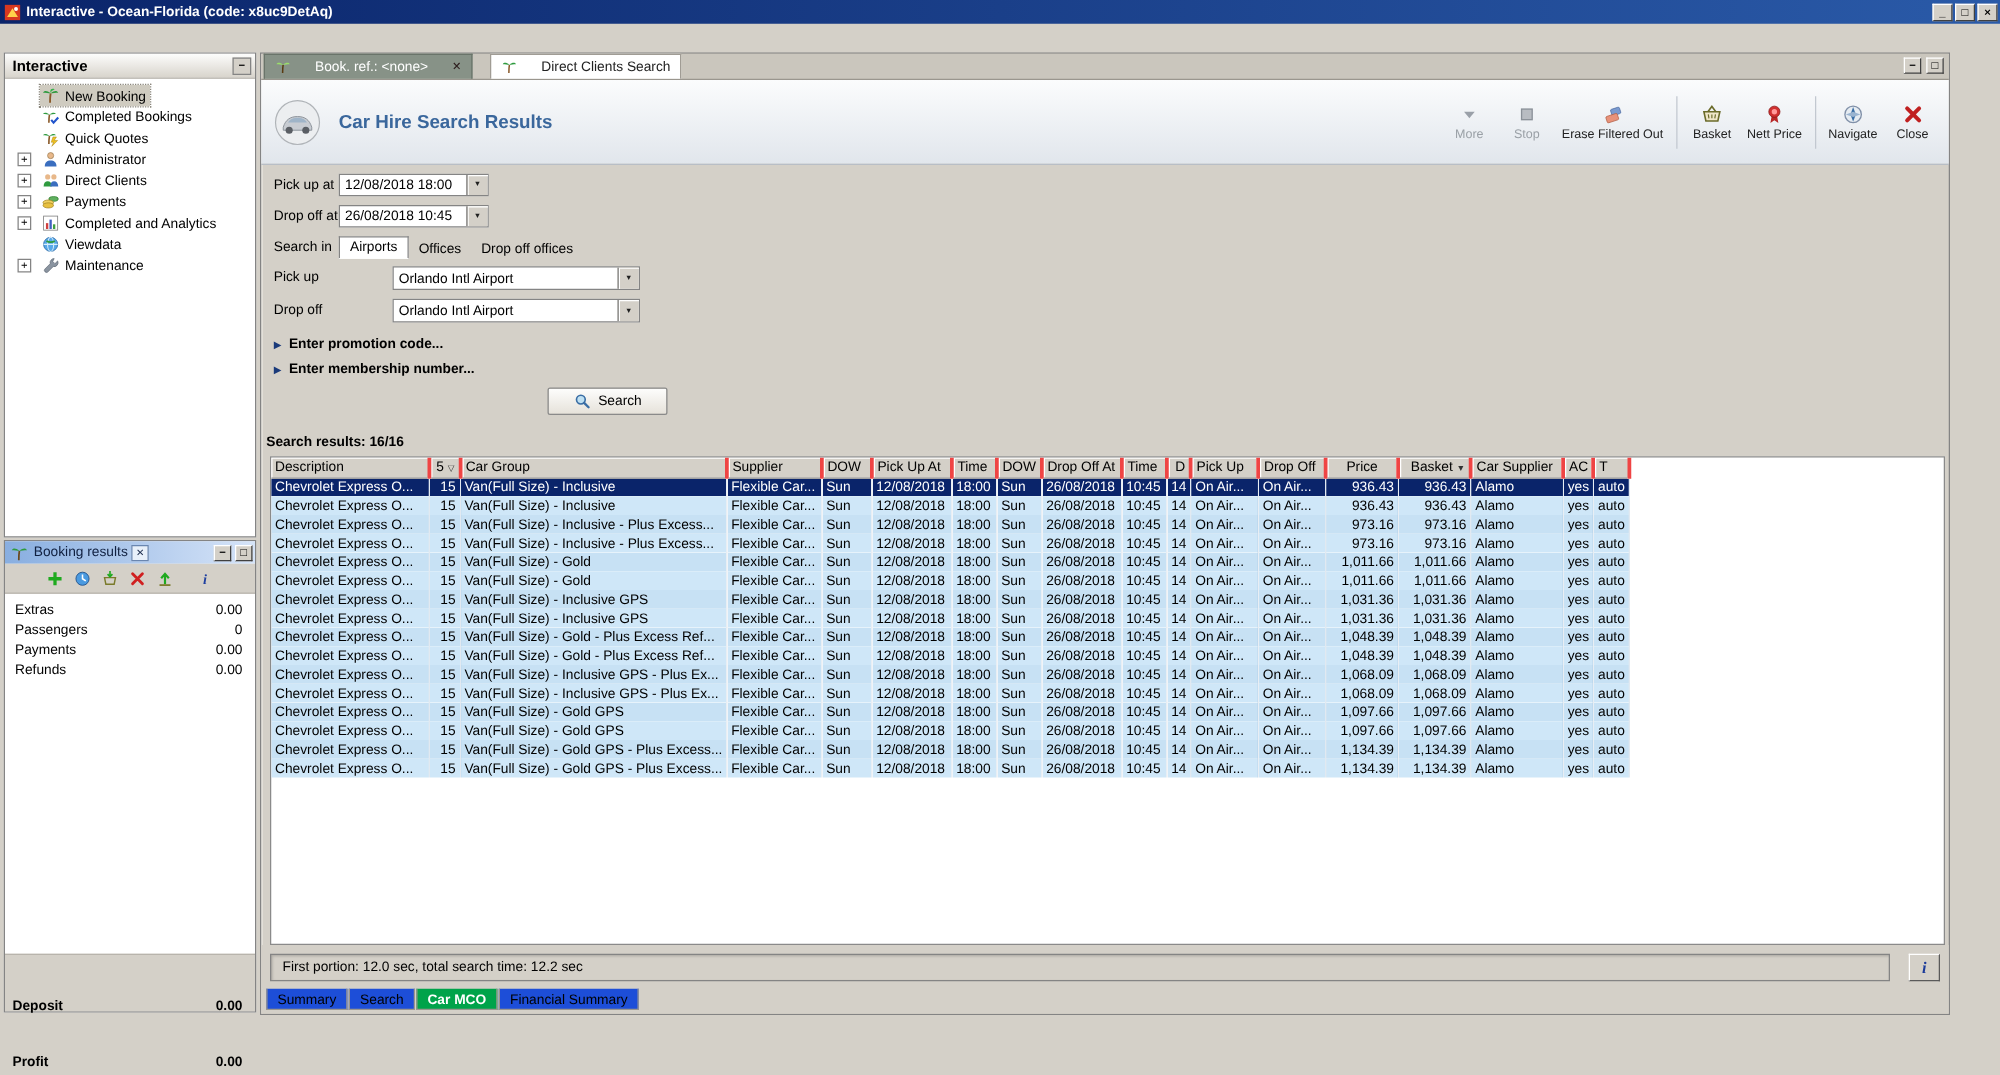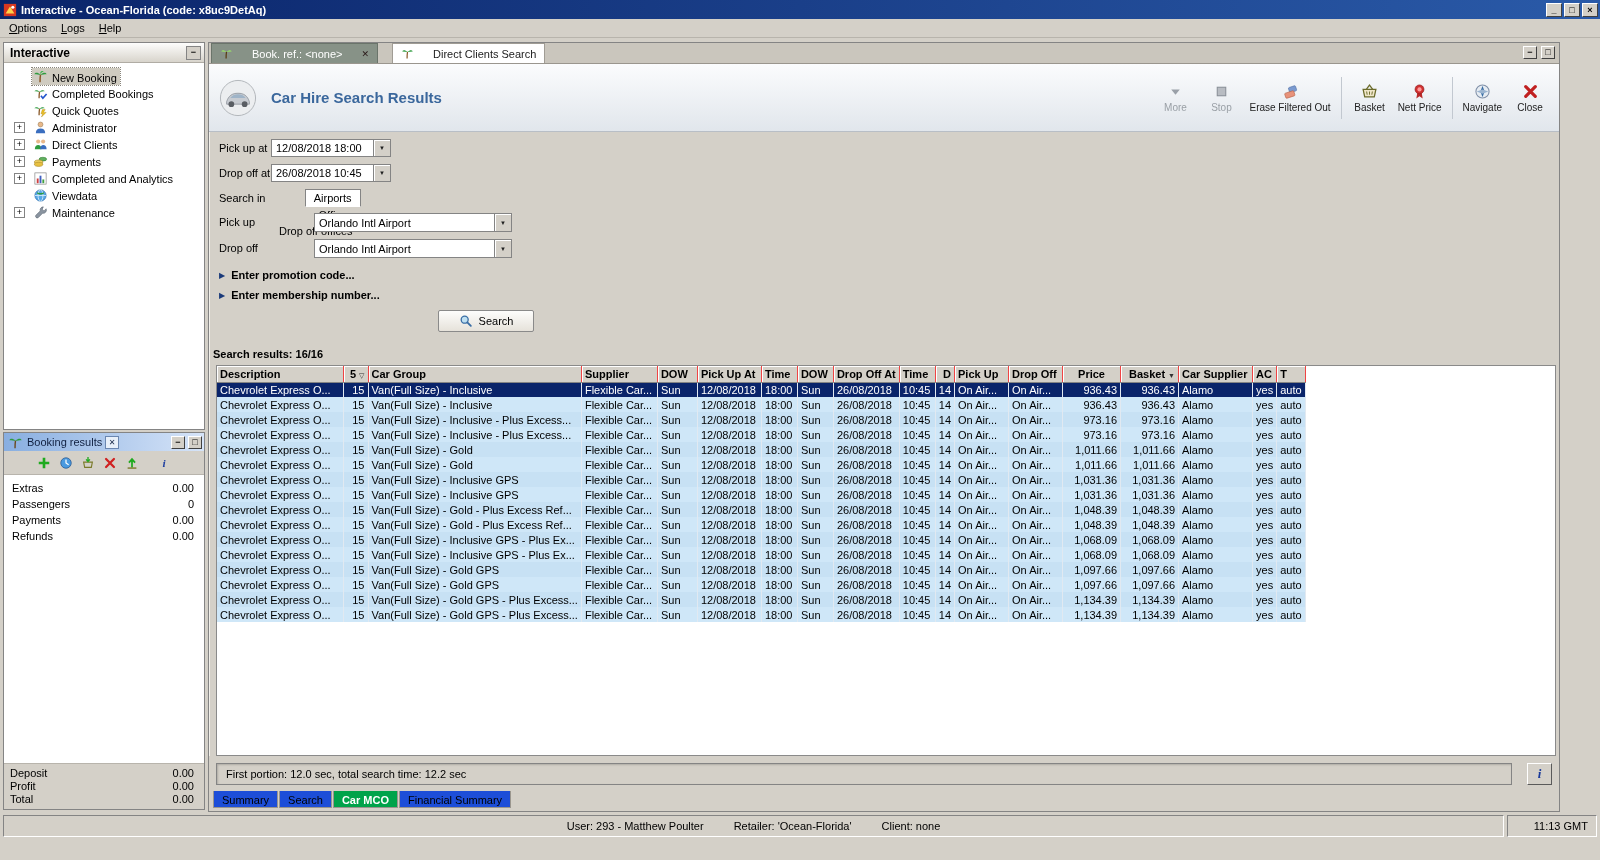--- a/index.html
+++ b/index.html
@@ -55,21 +55,21 @@
   .bc-winbtns .wbtn { width:14px; height:13px; line-height:11px; }
   .bc-toolbar { height:24px; background:#d4d0c8; border-bottom:1px solid #b8b4ac;
     display:flex; align-items:center; justify-content:center; gap:8px; }
   .bc-tool svg { width:14px; height:14px; display:block; }
   .bc-tool.last { margin-left:10px; }
   .bc-rows { padding-top:5px; }
   .bc-row { height:16px; display:flex; align-items:center; padding:0 10px 0 8px; }
   .bc-row .v { margin-left:auto; }
   .bc-totals { position:absolute; left:0; right:0; bottom:0; height:46px; background:#d4d0c8;
     border-top:1px solid #b8b4ac; padding:3px 10px 0 6px; }
-  .bc-trow { height:13px; display:flex; font-weight:normal; }
+  .bc-trow { height:13px; display:flex; font-weight:bold;margin-top:32px; }
   .bc-trow .v { margin-left:auto; }
 
   
   .main { position:absolute; left:208px; top:42px; width:1352px; height:770px;
     background:#d4d0c8; border:1px solid #848484; box-shadow: inset 1px 1px 0 #f2f0ea; }
 
   .tabstrip { position:absolute; left:0; top:0; right:0; height:21px; background:#cac6bd;
     border-bottom:1px solid #9a968e; display:flex; align-items:flex-end; padding-left:2px; }
   .tab { height:20px; display:flex; align-items:center; gap:19px; padding:0 8px; }
   .tab svg { width:13px; height:13px; }
@@ -94,37 +94,37 @@
 
   
   .flabel { position:absolute; left:10px; }
   .dfield { position:absolute; left:62px; width:120px; height:18px; background:#fff;
     border:1px solid #848484; display:flex; align-items:center; padding-left:4px; }
   .combo { position:absolute; left:105px; width:198px; height:19px; background:#fff;
     border:1px solid #848484; display:flex; align-items:center; padding-left:4px; }
   .drop-btn { margin-left:auto; width:17px; align-self:stretch; background:#d4d0c8;
     border-left:1px solid #848484; box-shadow: inset 1px 1px 0 #fff;
     display:flex; align-items:center; justify-content:center; font-size:6px; color:#202020; }
-  .stabs { position:absolute; left:62px; top:146px; height:18px; display:flex; align-items:flex-end;flex-direction:column; }
+  .stabs { position:absolute; left:62px; top:146px; height:18px; display:flex; align-items:flex-end; }
   .stab { padding:2px 8px; }
   .stab.active { background:#fff; border:1px solid #848484; border-bottom:1px solid #fff; }
   .disc { position:absolute; left:10px; font-weight:bold; display:flex; align-items:center; gap:6px; }
   .disc .arr { color:#1a3a7a; font-size:8px; }
   .search-btn { position:absolute; left:229px; top:267px; width:96px; height:22px;
     background:linear-gradient(#fdfdfc,#e6e2da); border:1px solid #8a8a8a; border-radius:2px;
     display:flex; align-items:center; justify-content:center; gap:6px; }
   .search-btn svg { width:14px; height:14px; }
 
   .results-label { position:absolute; left:4px; top:305px; font-weight:bold; }
 
   .table-zone { position:absolute; left:7px; top:322px; width:1340px; height:391px;
     background:#fff; border:1px solid #8a8a8a; overflow:hidden; }
   table { border-collapse:collapse; table-layout:fixed; font-size:11px; }
-  th { background:#d4d0c8; border-right:1px solid #ef4444; border-bottom:1px solid #848484;
-    box-shadow: inset 1px 1px 0 #fff; font-weight:bold; text-align:left;
+  th { background:#d4d0c8; border-right:3px solid #ef4444; border-bottom:1px solid #848484;
+    box-shadow: inset 1px 1px 0 #fff; font-weight:normal; text-align:left;
     padding:1px 3px; height:16px; white-space:nowrap; overflow:hidden; }
   .hglyph { font-size:7px; margin-left:3px; color:#333; }
   td { padding:0 3px; height:15px; white-space:nowrap; overflow:hidden;
     border-right:1px solid rgba(120,155,190,0.22); }
   tbody tr:nth-child(odd)  { background:#c7e1f4; }
   tbody tr:nth-child(even) { background:#cfe7f8; }
   tbody tr.selected { background:#0a246a; color:#fff; }
 
   .status-strip { position:absolute; left:0; right:0; top:713px; height:35px; background:#d4d0c8;
     display:flex; align-items:center; padding:0 7px; gap:15px; }
@@ -161,25 +161,20 @@
         </svg>
     </span>
     <span>Interactive - Ocean-Florida (code: x8uc9DetAq)</span>
     <span class="win-btns">
       <span class="wbtn">_</span>
       <span class="wbtn">□</span>
       <span class="wbtn">×</span>
     </span>
   </div>
 
-  <div class="menubar">
-    <span class="menu-item">Options</span>
-    <span class="menu-item">Logs</span>
-    <span class="menu-item">Help</span>
-  </div>
 
   <div class="side-top">
     <div class="side-top-header">
       <span>Interactive</span>
       <span class="collapse-btn">−</span>
     </div>
     <div class="tree">
       <div class="titem sel">
         <span class="hl">
             <span class="ticon">
@@ -905,24 +900,14 @@
     </div>
 
     <div class="bottom-tabs">
       <span class="btab">Summary</span>
       <span class="btab">Search</span>
       <span class="btab active">Car MCO</span>
       <span class="btab">Financial Summary</span>
     </div>
   </div>
 
-  <div class="statusbar">
-    <div class="sb-main">
-      <span>User: 293 - Matthew Poulter</span>
-      <span>Retailer: 'Ocean-Florida'</span>
-      <span>Client: none</span>
-    </div>
-    <div class="sb-time">
-      <span>11:13 GMT</span>
-    </div>
-  </div>
 
 </div>
 
 </body></html>

